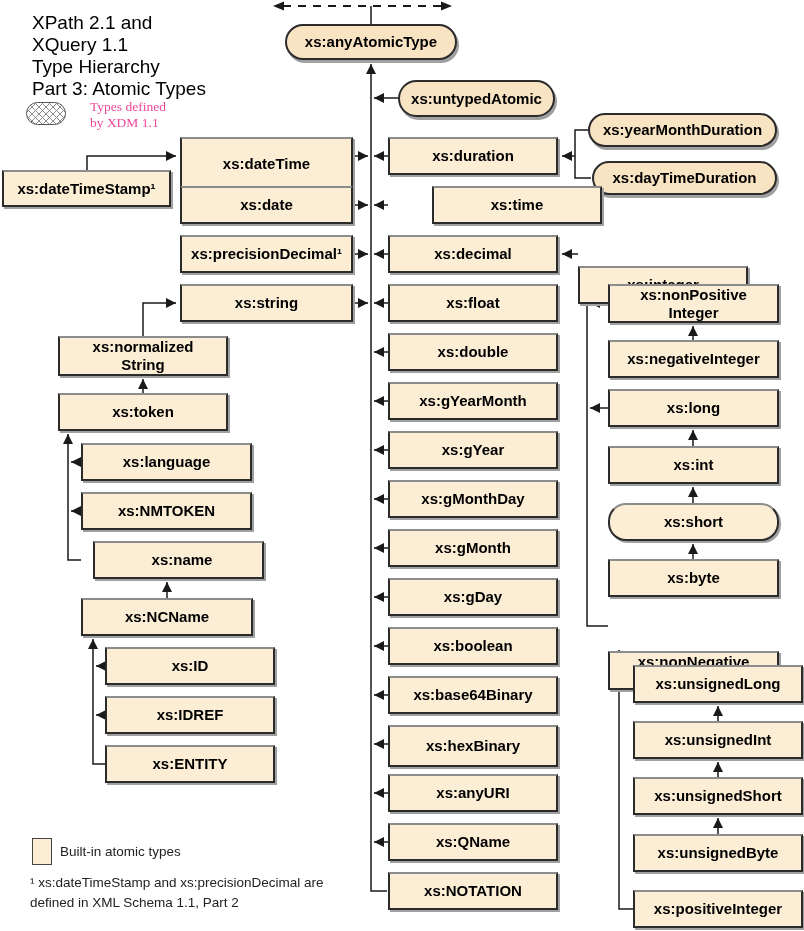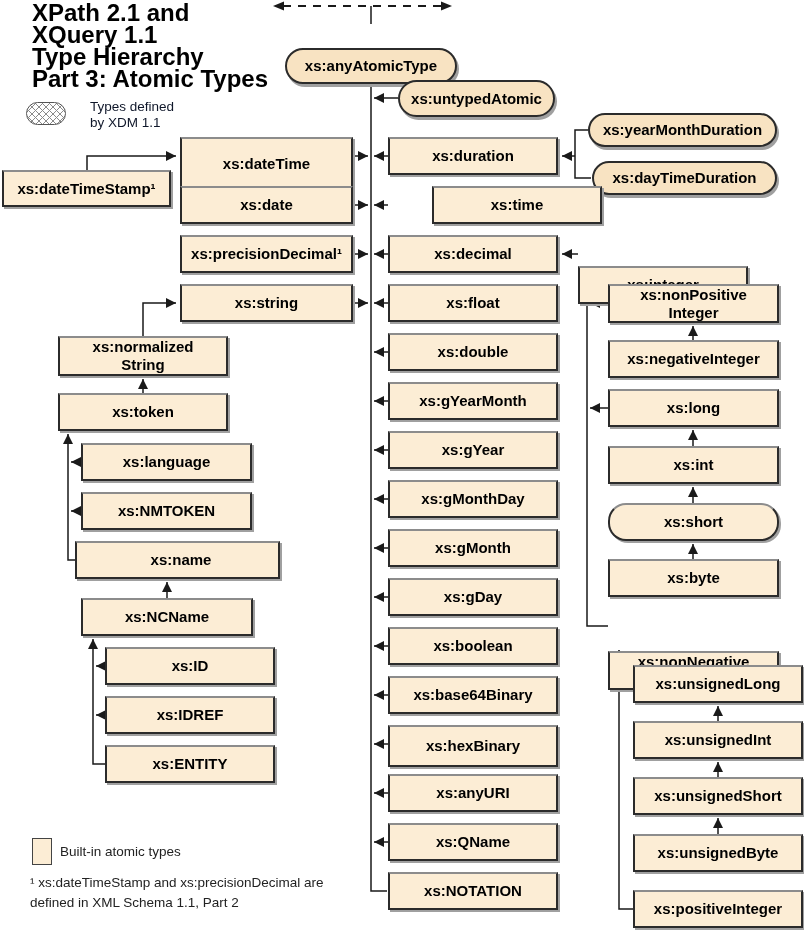--- a/index.html
+++ b/index.html
@@ -17,34 +17,34 @@
     border-top-color:#8c8c8c;
     box-shadow:2px 2px 0 var(--shadow,#a0a0a0);
   }
   .stadium{
     border-radius:20px;
     border-top-color:var(--border,#2b2b2b);
     background:var(--stadium-fill,#F8E3C2);
     box-shadow:2px 3px 0 var(--shadow,#a0a0a0);
   }
   .title{
-    position:absolute;left:32px;top:2px;z-index:1;
-    font-weight:bold;font-size:24px;line-height:22px;white-space:pre-line;
+    position:absolute;left:32px;top:12px;z-index:1;
+    font-weight:normal;font-size:19px;line-height:22px;white-space:pre-line;
   }
   .xdm-swatch{
     position:absolute;left:26px;top:102px;width:40px;height:23px;z-index:1;
     border:1.5px solid #555;border-radius:12px;box-sizing:border-box;
     background:
       repeating-linear-gradient(45deg,#8a8a8a 0 1px,transparent 1px 5px),
       repeating-linear-gradient(-45deg,#8a8a8a 0 1px,transparent 1px 5px),
       #fff;
   }
   .xdm-label{
     position:absolute;left:90px;top:99px;z-index:1;
-    font-size:13.5px;line-height:15.5px;color:#0f172a;white-space:pre-line;
+    font-size:13.5px;line-height:15.5px;color:#ec4899;white-space:pre-line;font-family:Liberation Serif, serif;
   }
   .builtin-swatch{
     position:absolute;left:32px;top:838px;width:20px;height:27px;z-index:1;
     background:var(--box-fill,#FCEDD5);border:1px solid #444;box-sizing:border-box;
   }
   .builtin-label{
     position:absolute;left:60px;top:844px;z-index:1;
     font-size:13.5px;color:#222;
   }
   .footnote{
@@ -130,36 +130,36 @@
 
 <div class="title">XPath 2.1 and
 XQuery 1.1
 Type Hierarchy
 Part 3: Atomic Types</div>
 
 <div class="xdm-swatch"></div>
 <div class="xdm-label">Types defined
 by XDM 1.1</div>
 
-<div class="node stadium" style="left:285px;top:24px;width:172px;height:36px;margin-top:24px;">xs:anyAtomicType</div>
+<div class="node stadium" style="left:285px;top:24px;width:172px;height:36px;">xs:anyAtomicType</div>
 <div class="node stadium" style="left:398px;top:80px;width:157px;height:37px;">xs:untypedAtomic</div>
 <div class="node stadium" style="left:588px;top:113px;width:189px;height:34px;">xs:yearMonthDuration</div>
 <div class="node stadium" style="left:592px;top:161px;width:185px;height:34px;">xs:dayTimeDuration</div>
 
 <div class="node" style="left:2px;top:170px;width:169px;height:37px;">xs:dateTimeStamp¹</div>
 <div class="node" style="left:180px;top:137px;width:173px;height:54px;">xs:dateTime</div>
 <div class="node" style="left:180px;top:186px;width:173px;height:38px;">xs:date</div>
 <div class="node" style="left:180px;top:235px;width:173px;height:38px;">xs:precisionDecimal¹</div>
 <div class="node" style="left:180px;top:284px;width:173px;height:38px;">xs:string</div>
 <div class="node" style="left:58px;top:336px;width:170px;height:40px;">xs:normalized
 String</div>
 <div class="node" style="left:58px;top:393px;width:170px;height:38px;">xs:token</div>
 <div class="node" style="left:81px;top:443px;width:171px;height:38px;">xs:language</div>
 <div class="node" style="left:81px;top:492px;width:171px;height:38px;">xs:NMTOKEN</div>
-<div class="node" style="left:75px;top:541px;width:205px;height:38px;padding-left:7px;">xs:name</div>
+<div class="node" style="left:93px;top:541px;width:171px;height:38px;padding-left:7px;">xs:name</div>
 <div class="node" style="left:81px;top:598px;width:172px;height:38px;">xs:NCName</div>
 <div class="node" style="left:105px;top:647px;width:170px;height:38px;">xs:ID</div>
 <div class="node" style="left:105px;top:696px;width:170px;height:38px;">xs:IDREF</div>
 <div class="node" style="left:105px;top:745px;width:170px;height:38px;">xs:ENTITY</div>
 
 <div class="node" style="left:388px;top:137px;width:170px;height:38px;">xs:duration</div>
 <div class="node" style="left:388px;top:186px;width:170px;height:38px;margin-left:44px;">xs:time</div>
 <div class="node" style="left:388px;top:235px;width:170px;height:38px;">xs:decimal</div>
 <div class="node" style="left:388px;top:284px;width:170px;height:38px;">xs:float</div>
 <div class="node" style="left:388px;top:333px;width:170px;height:38px;">xs:double</div>

